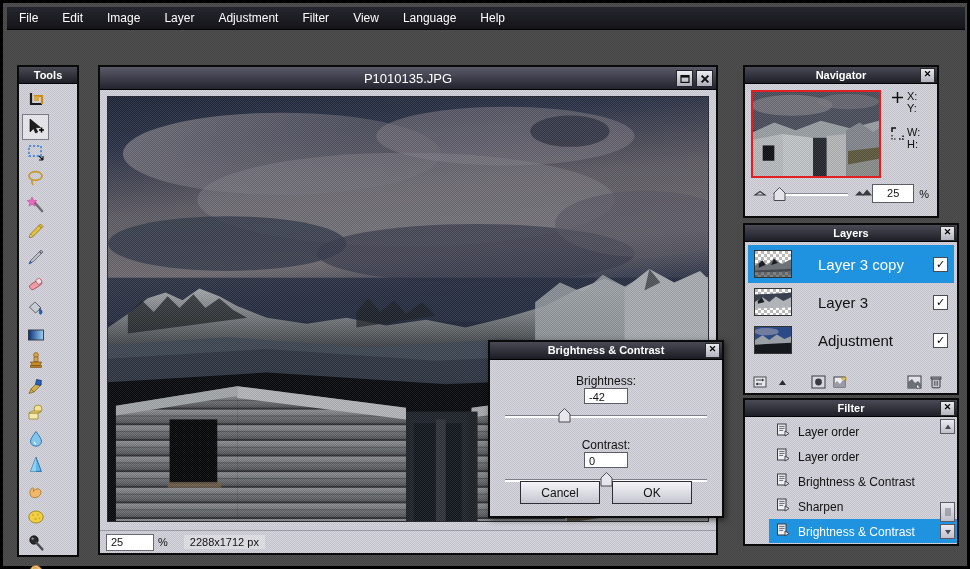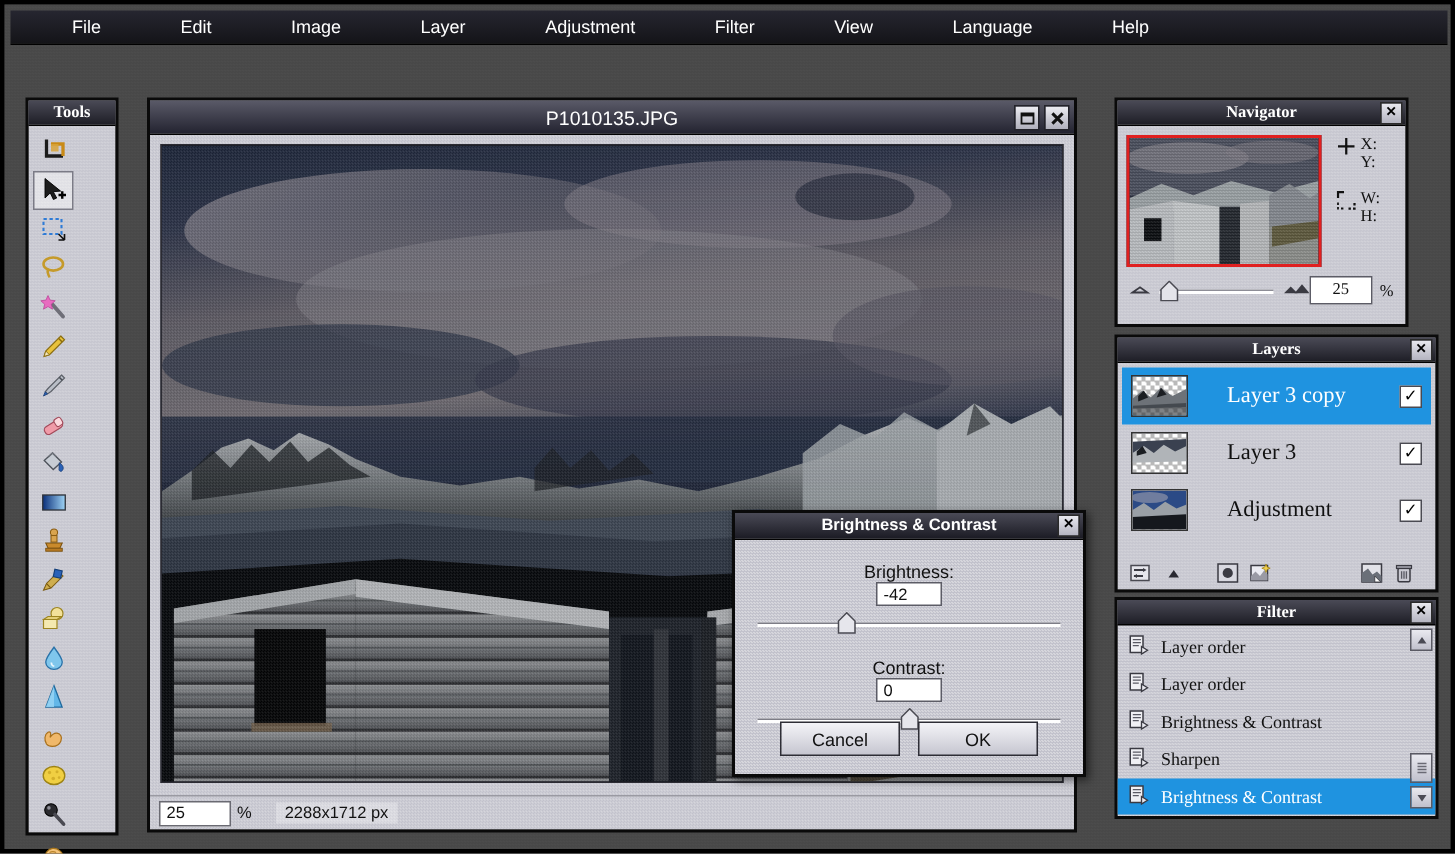--- a/index.html
+++ b/index.html
@@ -19,42 +19,42 @@
 
   
   .menubar{
     position:absolute;left:4px;top:4px;width:958px;height:22px;
     background:linear-gradient(#262630,#141418);
     border-bottom:1px solid #000;
     display:flex;align-items:center;
   }
   .menubar .mi{
     color:#fff;padding:2px 12px;height:16px;line-height:16px;
-    font-size:12px;white-space:nowrap;cursor:default;margin-left:29px;
+    font-size:12px;white-space:nowrap;cursor:default;
   }
 
   
   .optbar{
     position:absolute;left:4px;top:26px;width:958px;height:28px;
     background:
       repeating-conic-gradient(#dcdce2 0% 25%, #c9c9d2 0% 50%) 0 0/2px 2px;
     border-bottom:2px solid #1a1a1a;
     display:flex;align-items:center;
   }
   .optbar .toolicon{
     width:30px;height:24px;margin-left:14px;display:flex;
     align-items:center;justify-content:center;
     border-right:1px solid #9a9aa2;padding-right:8px;
   }
   .optbar .opttext{margin-left:14px;color:#111;font-size:12px;}
 
   
   .panel{position:absolute;border:2px solid #0a0a0a;box-sizing:border-box;
     background:
-      repeating-conic-gradient(#d6d6dc 0% 25%, #c2c2cc 0% 50%) 0 0/2px 2px; font-family: Liberation Serif, serif;}
+      repeating-conic-gradient(#d6d6dc 0% 25%, #c2c2cc 0% 50%) 0 0/2px 2px;}
   .panel-title{
     height:16px;line-height:16px;text-align:center;color:#fff;
     font-size:11px;font-weight:bold;
     background:linear-gradient(#4a4a56,#1e1e26);
     border-bottom:1px solid #000;position:relative;
   }
   .panel-close{
     position:absolute;right:2px;top:1px;width:13px;height:13px;
     background:linear-gradient(#e8e8ee,#b4b4c0);
     border:1px solid #2a2a2a;color:#000;font-size:9px;line-height:11px;
@@ -132,21 +132,21 @@
   .lname{margin-left:26px;font-size:15px;color:#111;flex:1;}
   .lcheck{width:13px;height:13px;background:#fff;border:1px solid #4a4a52;
     font-size:11px;line-height:12px;text-align:center;color:#000;cursor:pointer;}
   .layer-tools{position:absolute;left:0;right:0;bottom:0;height:22px;
     display:flex;align-items:center;padding:0 7px;box-sizing:border-box;}
   .ltbtn{width:16px;height:16px;margin-right:6px;display:flex;align-items:center;
     justify-content:center;cursor:pointer;}
 
   
   #history{left:740px;top:395px;width:216px;height:148px;}
-  .hist-list{padding:2px 0 0 0;position:relative;height:124px;overflow:hidden;}
+  .hist-list{padding:2px 0 0 0;position:relative;height:124px;overflow:hidden;margin-left:24px;}
   .hist-row{height:25px;display:flex;align-items:center;padding-left:7px;cursor:pointer;}
   .hist-row.sel{background:#1f93e0;}
   .hist-row.sel .hname{color:#fff;}
   .hname{margin-left:8px;font-size:12px;color:#111;}
   .hist-scroll{position:absolute;right:2px;top:2px;width:15px;height:120px;}
   .sbtn{width:15px;height:15px;background:linear-gradient(#eaeaf0,#c0c0cc);
     border:1px solid #5a5a64;box-sizing:border-box;display:flex;
     align-items:center;justify-content:center;cursor:pointer;}
   .sthumb{position:absolute;bottom:17px;width:15px;height:20px;
     background:linear-gradient(#eaeaf0,#c0c0cc);border:1px solid #5a5a64;

